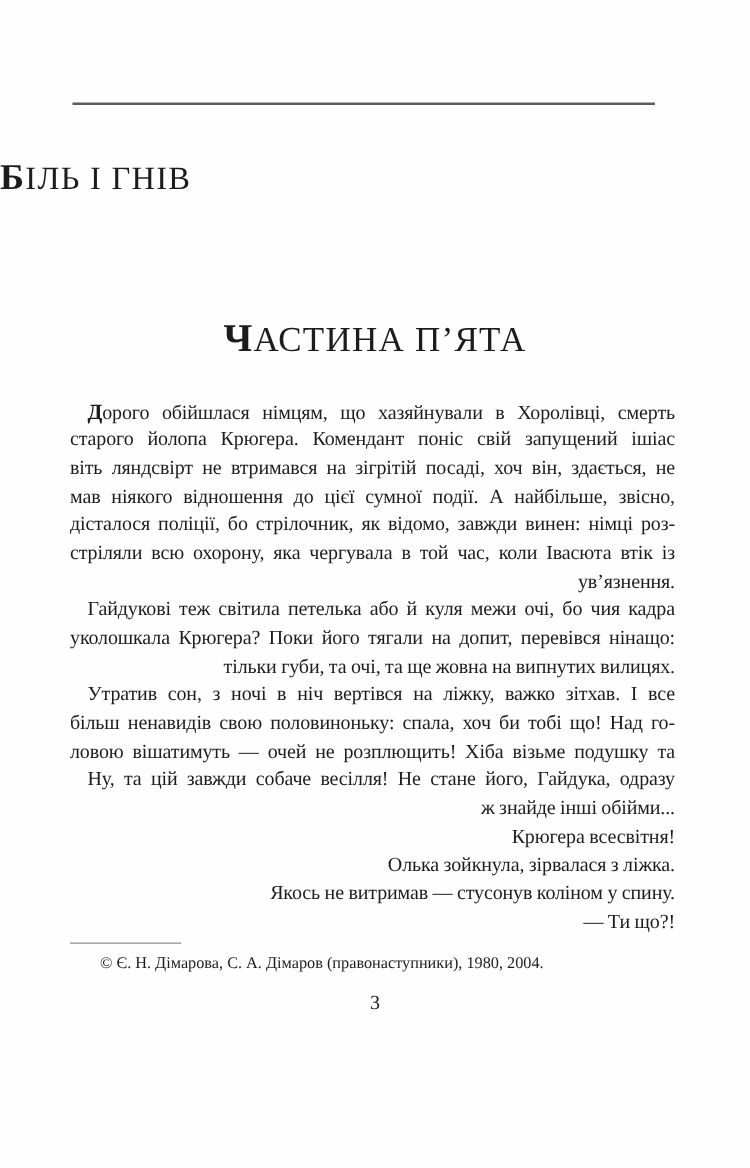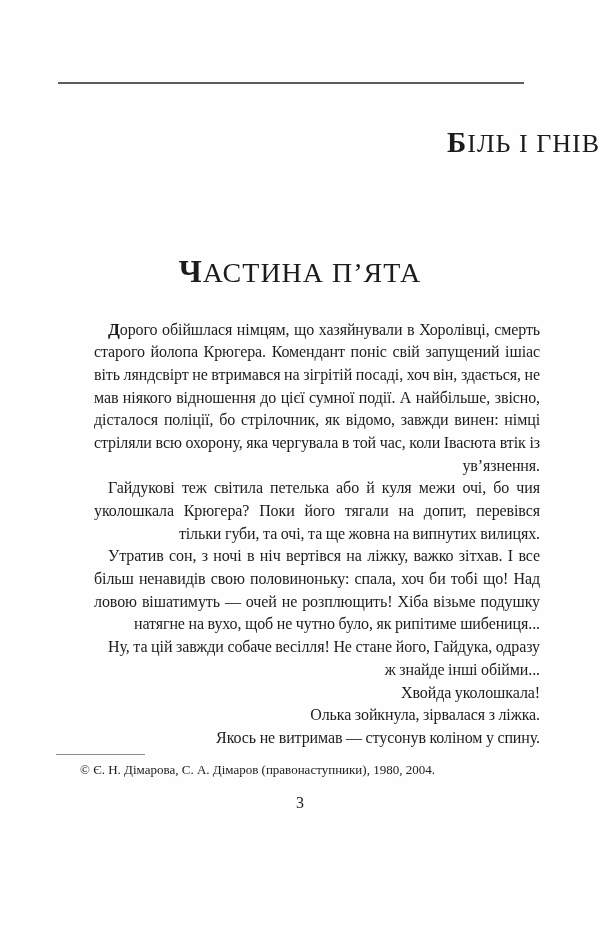--- a/index.html
+++ b/index.html
@@ -17,42 +17,42 @@
     overflow: hidden;
   }
   .top-rule {
     margin: 82px 0 0 58px;
     width: 466px;
     height: 1.5px;
     background: var(--rule, #5c5c5c);
   }
   .title {
     margin: 42px 0 0 0;
-    text-align: right;
+    text-align: left;
     font-size: 26px;
     font-weight: normal;
     letter-spacing: 1px;
     line-height: 32px;
     color: var(--ink, #1c1c1c);
   }
   .part {
     margin: 99px 0 0 0;
     text-align: center;
     font-size: 28px;
     font-weight: normal;
     letter-spacing: 1px;
     line-height: 26px;
     color: var(--ink, #1c1c1c);
   }
   .initial {
     font-weight: bold;
     font-size: 1.12em;
   }
   .body-text {
-    margin: 33px 60px 0 94px;
+    margin: 33px 60px 0 56px;
     font-size: 16px;
     line-height: 22.7px;
     letter-spacing: -0.1px;
   }
   .line {
     max-height: 22.7px;
     overflow: hidden;
     text-align: right;
     word-spacing: -0.3px;
   }
@@ -103,26 +103,26 @@
       <div class="line j">мав ніякого відношення до цієї сумної події. А найбільше, звісно,</div>
       <div class="line j">дісталося поліції, бо стрілочник, як відомо, завжди винен: німці роз-</div>
       <div class="line j">стріляли всю охорону, яка чергувала в той час, коли Івасюта втік із</div>
       <div class="line">ув’язнення.</div>
       <div class="line j ind">Гайдукові теж світила петелька або й куля межи очі, бо чия кадра</div>
       <div class="line j">уколошкала Крюгера? Поки його тягали на допит, перевівся нінащо:</div>
       <div class="line">тільки губи, та очі, та ще жовна на випнутих вилицях.</div>
       <div class="line j ind">Утратив сон, з ночі в ніч вертівся на ліжку, важко зітхав. І все</div>
       <div class="line j">більш ненавидів свою половиноньку: спала, хоч би тобі що! Над го-</div>
       <div class="line j">ловою вішатимуть — очей не розплющить! Хіба візьме подушку та</div>
-      <div class="line">натягне на вухо, щоб не чутно було, як рипітиме шибениця...</div>
       <div class="line j ind">Ну, та цій завжди собаче весілля! Не стане його, Гайдука, одразу</div>
       <div class="line">ж знайде інші обійми...</div>
-      <div class="line ind">Хвойда уколошкала!</div>
+      <div class="line ind">Крюгера всесвітня!</div>
       <div class="line ind">Олька зойкнула, зірвалася з ліжка.</div>
       <div class="line ind">Якось не витримав — стусонув коліном у спину.</div>
+      <div class="line ind">— Ти що?!</div>
     </div>
 
   <div class="footnote-rule"></div>
 
   <div class="footnote">© Є. Н. Дімарова, С. А. Дімаров (правонаступники), 1980, 2004.</div>
 
   <div class="pagenum">3</div>
 
 </div>
 

